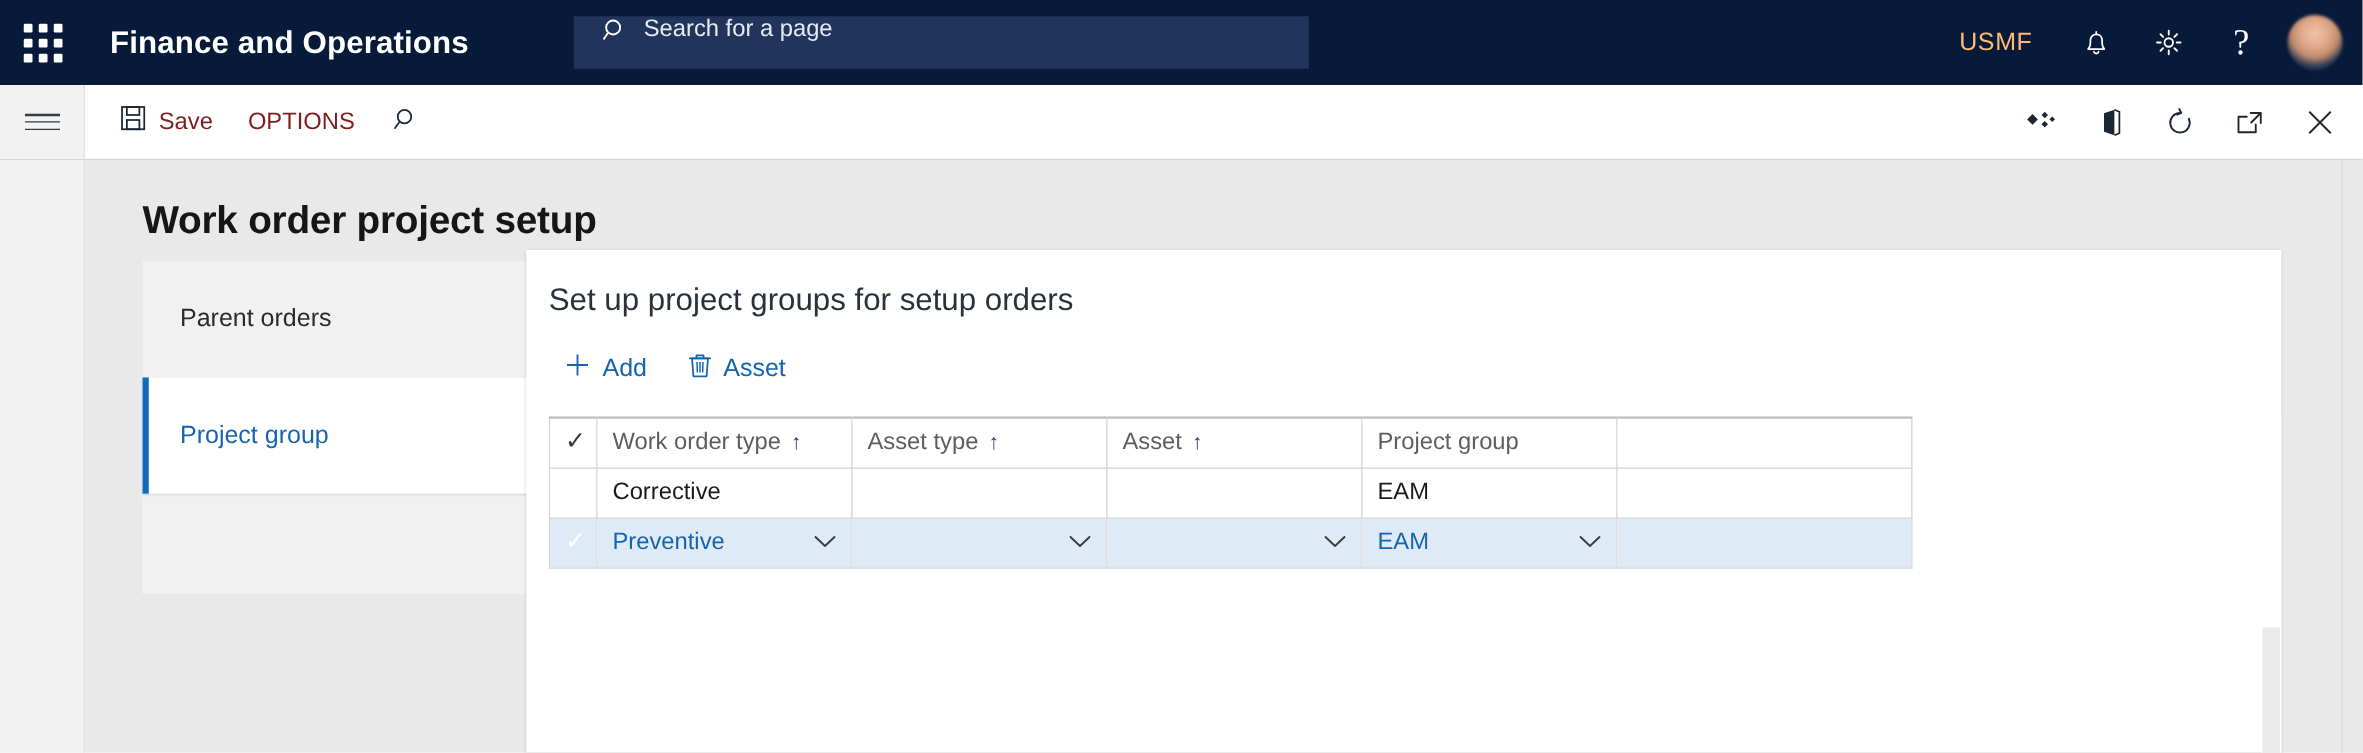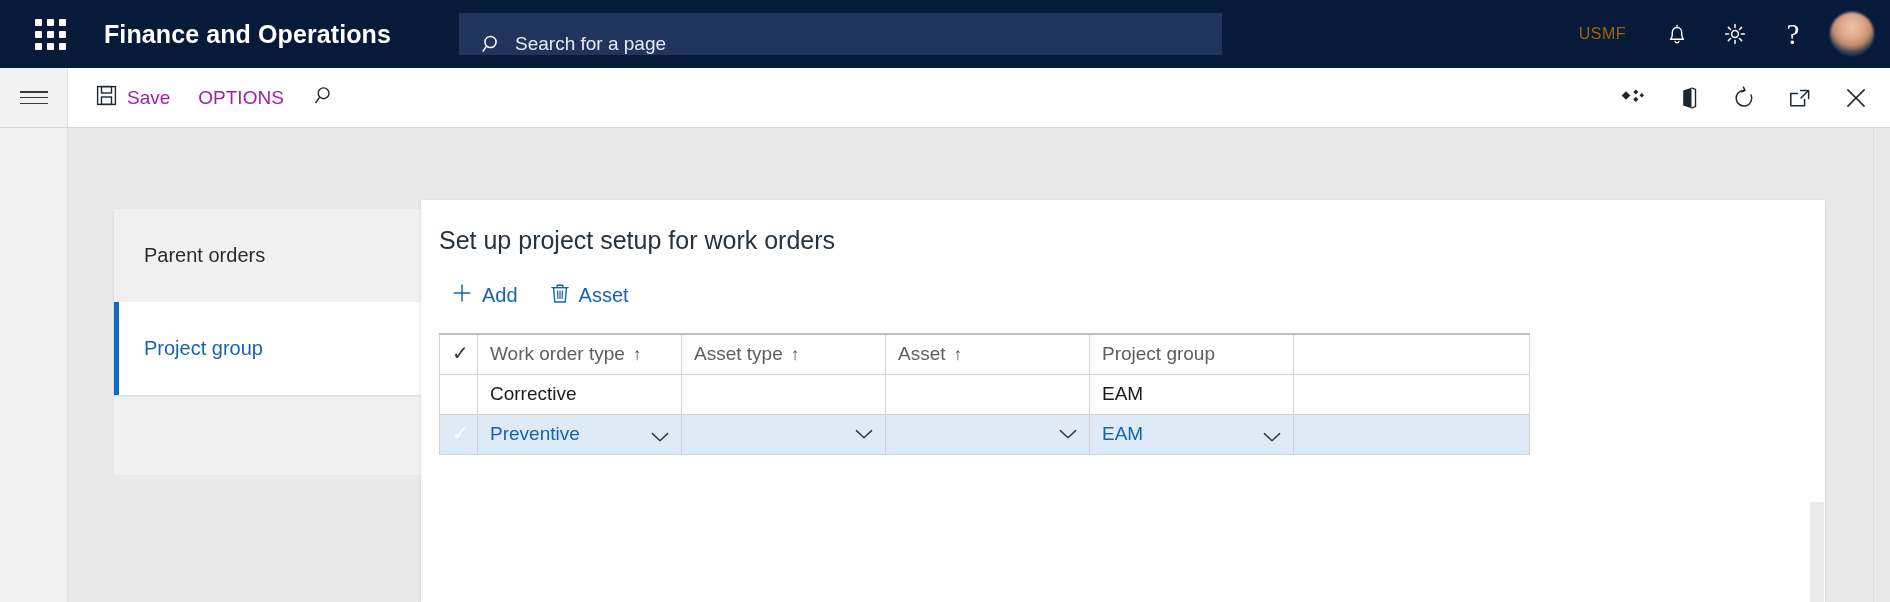--- a/index.html
+++ b/index.html
@@ -8,21 +8,21 @@
     background: #ffffff;
     font-family: "Liberation Sans", "DejaVu Sans", sans-serif;
     overflow: hidden;
   }
 
   
   .topbar {
     position: absolute; top: 0; left: 0;
     width: 1890px; height: 68px;
     background: #071a3a;
-    display: flex; align-items: center; padding-left: 16px;
+    display: flex; align-items: center;
   }
   .waffle {
     width: 68px; height: 68px;
     display: flex; align-items: center; justify-content: center;
     cursor: pointer;
   }
   .waffle-grid {
     display: grid;
     grid-template-columns: repeat(3, 7px);
     grid-template-rows: repeat(3, 7px);
@@ -36,44 +36,44 @@
     color: #ffffff;
     font-size: 25px;
     font-weight: bold;
     margin-left: 20px;
     letter-spacing: 0.1px;
     white-space: nowrap;
   }
   .search-box {
     position: absolute;
     left: 459px; top: 13px;
-    width: 763px; height: 42px;
+    width: 588px; height: 42px;
     background: #21355c;
-    display: flex; align-items: flex-end;
+    display: flex; align-items: flex-start;
     padding-left: 22px;
     cursor: text;
   }
   .search-icon-wrap {
     width: 22px; height: 22px;
     display: flex; align-items: center; justify-content: center;
     margin-right: 12px;
   }
   .search-placeholder {
     color: #e6eaf2;
     font-size: 19px;
     white-space: nowrap;
   }
   .topbar-right {
     position: absolute; right: 0; top: 0;
     height: 68px;
     display: flex; align-items: center;
   }
   .company-code {
-    color: #a16207;
-    font-size: 16px;
+    color: #fdba74;
+    font-size: 20px;
     letter-spacing: 0.5px;
     padding: 0 22px;
     cursor: pointer;
     white-space: nowrap;
   }
   .nav-icon-btn {
     width: 58px; height: 68px;
     display: flex; align-items: center; justify-content: center;
     cursor: pointer;
   }
@@ -112,21 +112,21 @@
     display: flex; flex-direction: column; justify-content: space-between;
   }
   .hamburger span {
     display: block; height: 1.5px; background: #333a42;
   }
   .cmd-btn {
     display: flex; align-items: center;
     height: 59px;
     padding: 0 14px;
     cursor: pointer;
-    color: #a21caf;
+    color: #7f1d1d;
     font-size: 19px;
     white-space: nowrap;
   }
   .cmd-btn .lbl { margin-left: 10px; }
   .cmd-btn.first { margin-left: 14px; }
   .cmdbar-right {
     position: absolute; right: 6px; top: 0;
     height: 59px; display: flex; align-items: center;
   }
   .cmd-icon-btn {
@@ -281,21 +281,21 @@
   td.cell-check.checked {
     background: #0f6cbd;
   }
   .check-glyph-head {
     color: #333a42; font-size: 20px; line-height: 1;
   }
   .check-glyph-row {
     color: #ffffff; font-size: 20px; line-height: 1; font-weight: bold;
   }
   .cell-inner {
-    display: flex; align-items: flex-end; justify-content: space-between;
+    display: flex; align-items: center; justify-content: space-between;
     width: 100%;
   }
   .chev {
     color: #3b3b3b; font-size: 15px; line-height: 1;
     margin-left: 8px;
   }
   tr.data-row.selected .chev { color: #3b3b3b; }
   td.pad-cell { border-left: 1px solid #d3d3d3; }
 
   
@@ -458,34 +458,35 @@
     </div>
   </div>
 </div>
 
 <div class="page-body">
 
   <div class="left-rail"></div>
 
   <div class="content-area">
 
+    <div class="page-title">Work order project setup</div>
 
     <div class="tablist">
       <div class="tab-item">
         <span>Parent orders</span>
       </div>
       <div class="tab-item selected">
         <span>Project group</span>
       </div>
       <div class="tab-filler"></div>
     </div>
 
     <div class="main-panel">
 
-      <div class="panel-heading">Set up project setup for work orders</div>
+      <div class="panel-heading">Set up project groups for setup orders</div>
 
       <div class="grid-toolbar">
         <div class="tool-btn">
           <span>
             <svg width="22" height="22" viewBox="0 0 22 22" fill="none">
               <line x1="11" y1="2.6" x2="11" y2="19.4" stroke="#1664ae" stroke-width="1.5"></line>
               <line x1="2.6" y1="11" x2="19.4" y2="11" stroke="#1664ae" stroke-width="1.5"></line>
             </svg>
           </span>
           <span class="lbl">Add</span>

